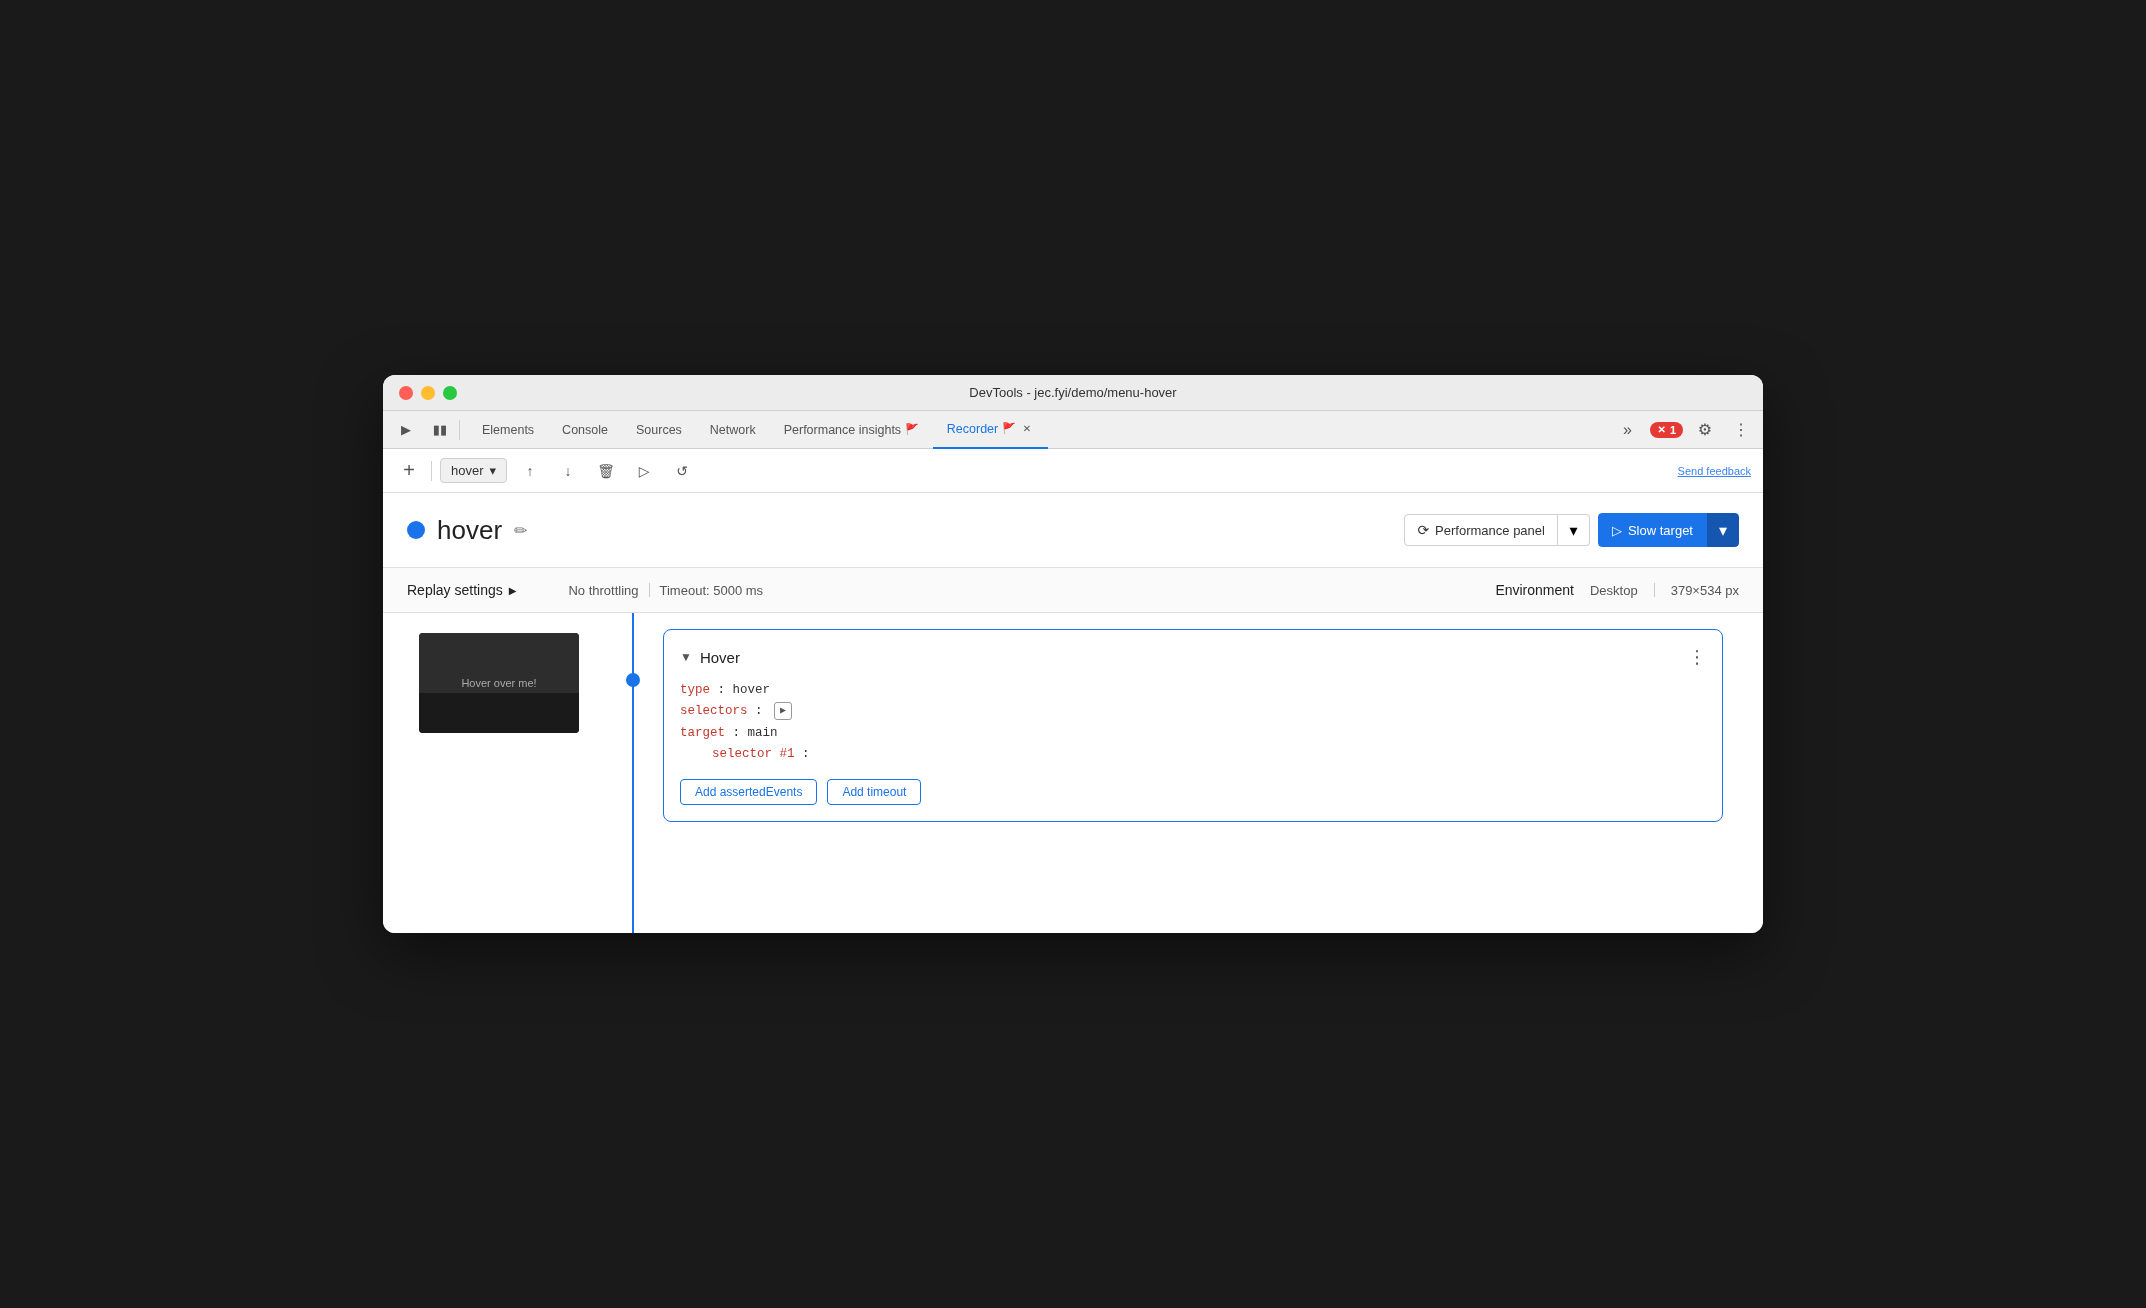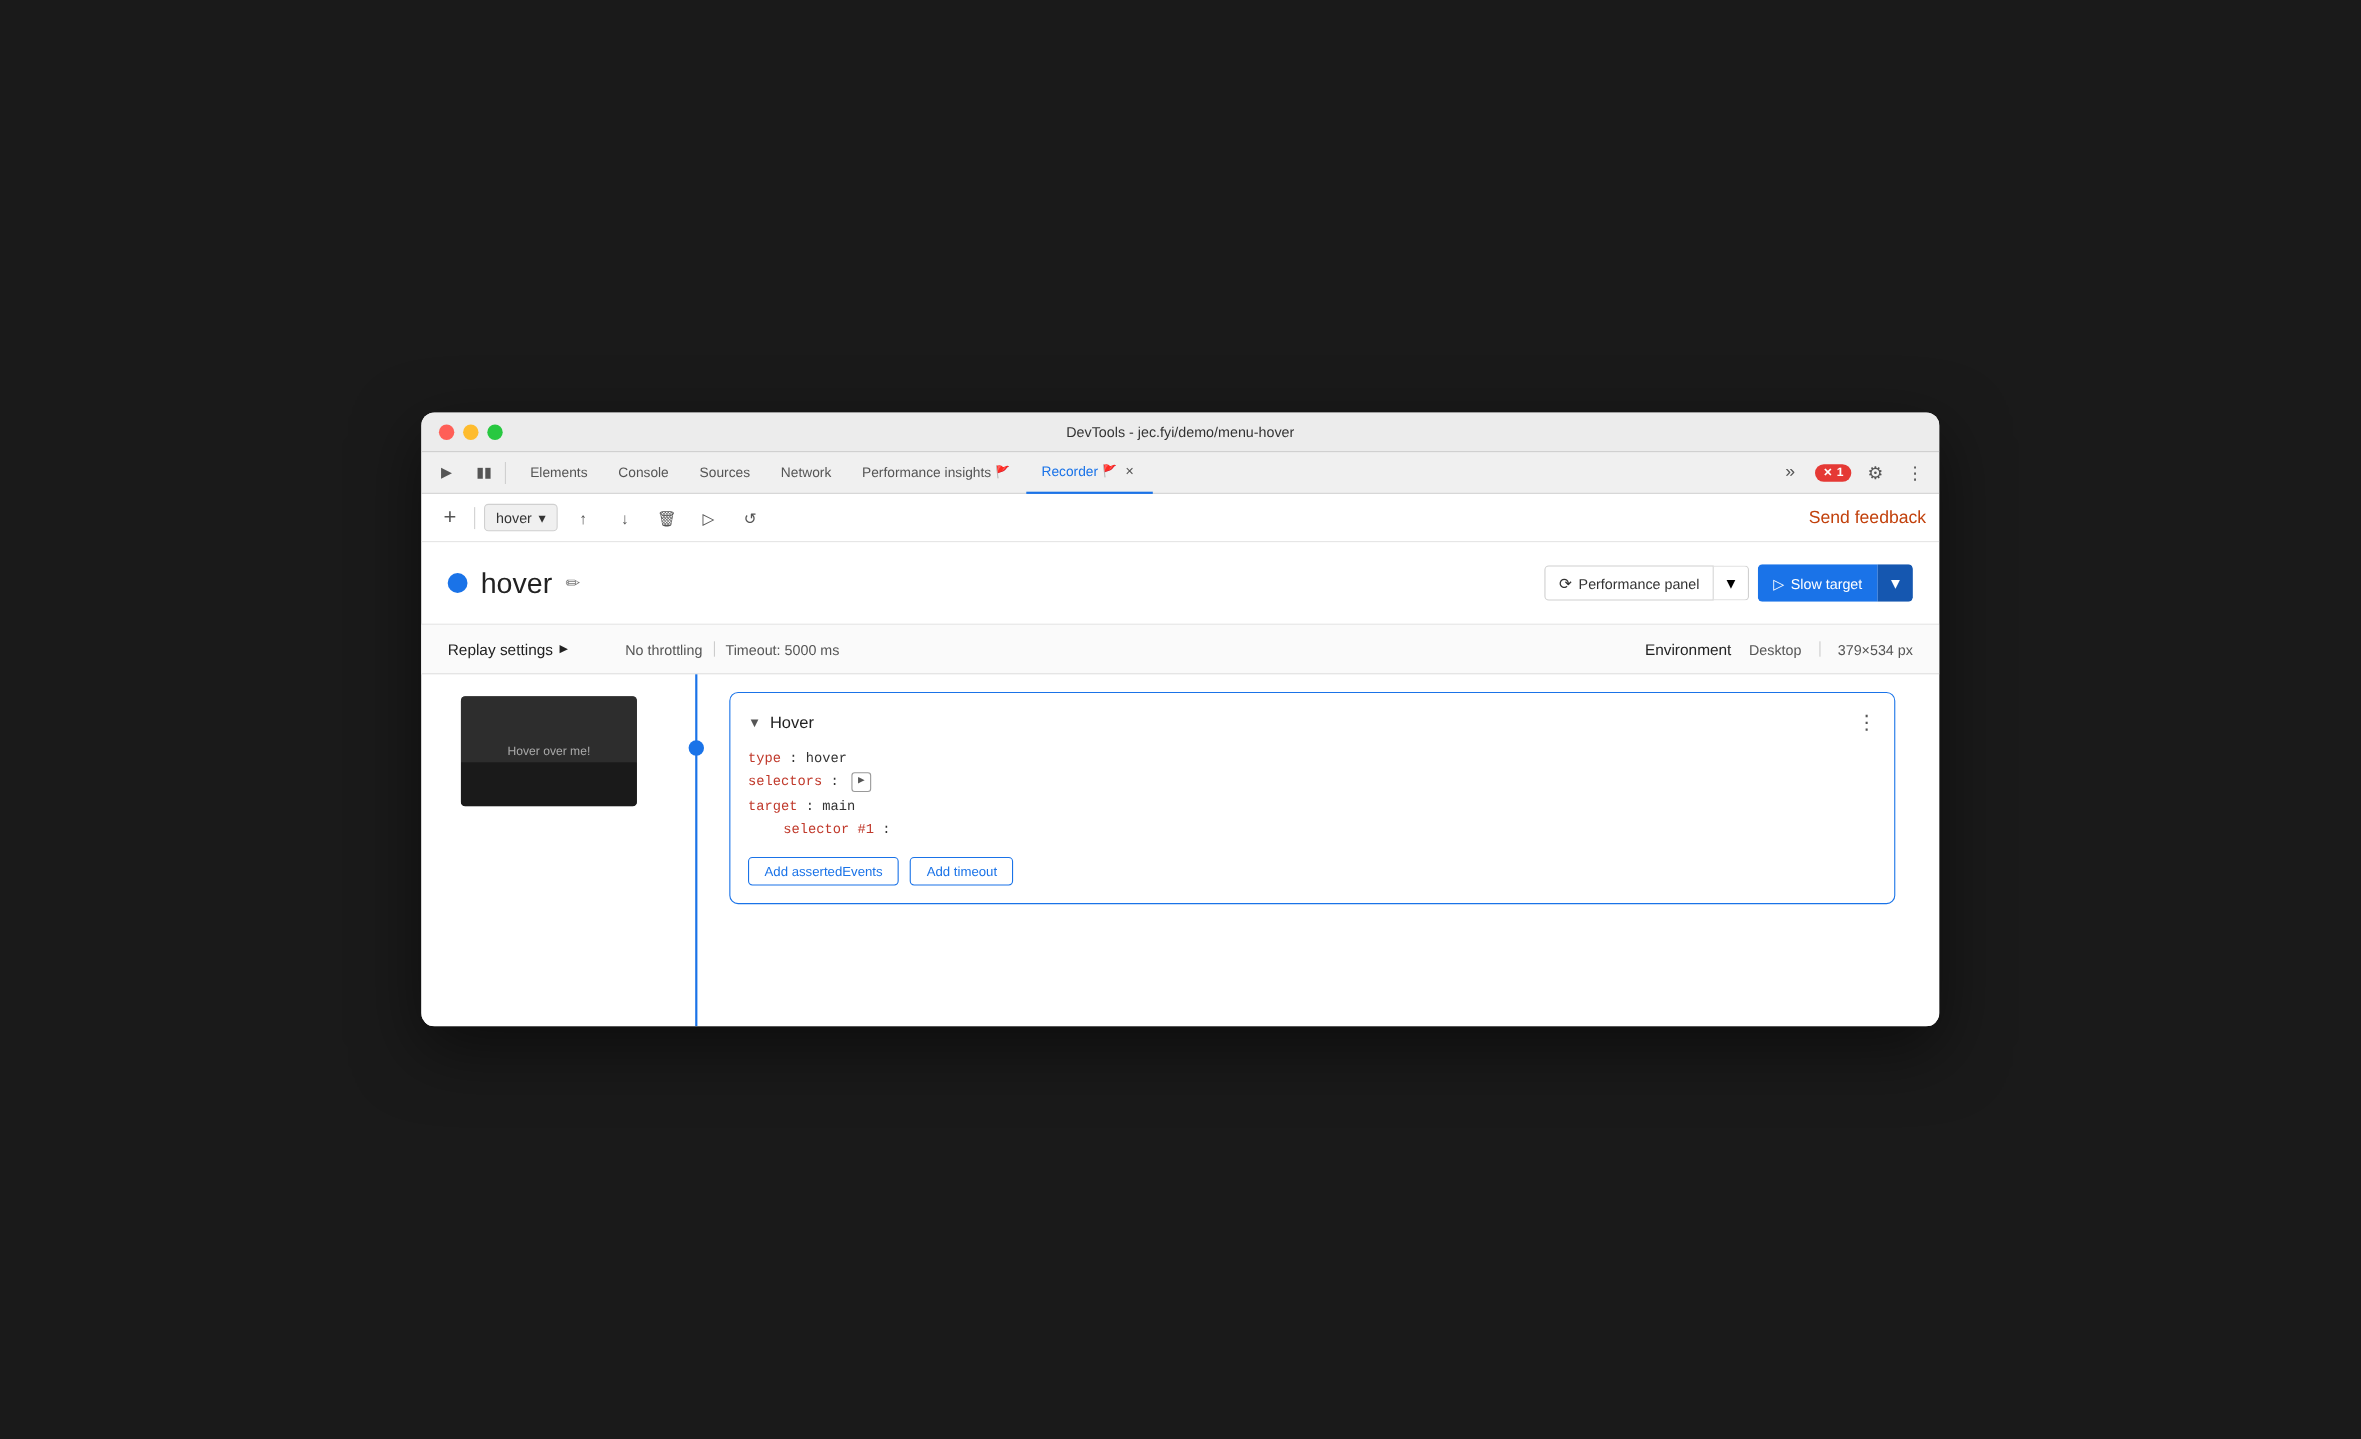--- a/index.html
+++ b/index.html
@@ -164,22 +164,23 @@
       border-radius: 4px;
       color: #555;
       font-size: 16px;
     }
     .toolbar-right {
       margin-left: auto;
       display: flex;
       align-items: center;
     }
     .send-feedback {
-      font-size: 16px;
-      color: #c2410c;
+      font-size: 11px;
+      color: #3b82f6;
+      text-decoration: underline;
       cursor: pointer;
     }
     
     .main-content {
       background: white;
       padding: 20px 24px 0 24px;
     }
     
     .recording-header {
       display: flex;

